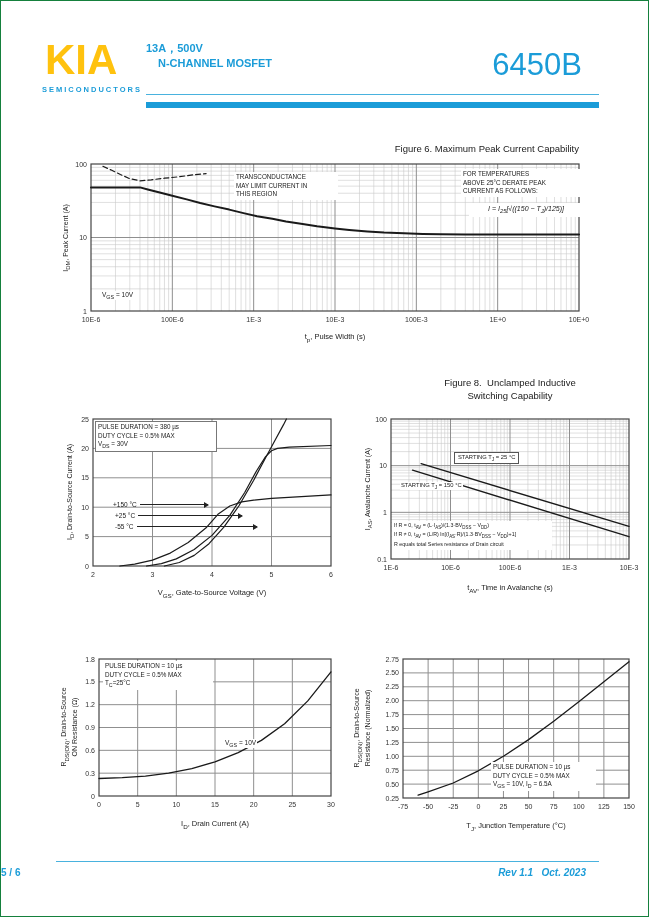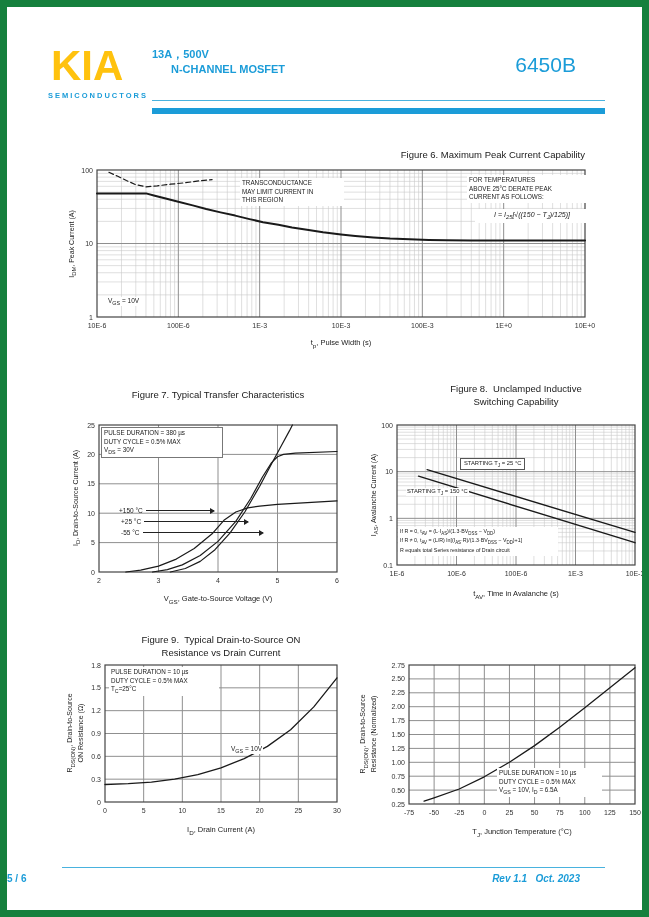--- a/index.html
+++ b/index.html
@@ -1,29 +1,29 @@
 <!DOCTYPE html>
 <html><head>
 <meta charset="utf-8">
 <style>
   html,body{margin:0;padding:0;background:#f2f2f2;}
   *{box-sizing:border-box;}
   #page{
     position:relative;width:649px;height:917px;background:#ffffff;
     font-family:"Liberation Sans", sans-serif;color:#222;overflow:hidden;
-    border:7px solid #15803d;margin:0 auto;
+    border:1px solid #15803d;margin:0 auto;
   }
   
   .logo{position:absolute;left:44px;top:38px;font-size:42px;font-weight:700;
         color:#ffc20e;letter-spacing:0px;line-height:1;}
   .logo-sub{position:absolute;left:41px;top:84px;font-size:7.5px;font-weight:700;
         color:#1b9cd8;letter-spacing:2px;}
   .prod1{position:absolute;left:145px;top:40px;font-size:11px;font-weight:700;color:#1b9cd8;}
-  .prod2{position:absolute;left:145px;top:56px;font-size:11px;font-weight:700;color:#1b9cd8;padding-left:19px;}
-  .partno{position:absolute;right:66px;top:46px;font-size:21px;color:#1b9cd8;}
+  .prod2{position:absolute;left:138px;top:56px;font-size:11px;font-weight:700;color:#1b9cd8;padding-left:19px;}
+  .partno{position:absolute;right:66px;top:46px;font-size:31px;color:#1b9cd8;}
   .hline-thin{position:absolute;left:145px;top:93px;width:453px;height:1px;background:#49b2de;}
   .hline-thick{position:absolute;left:145px;top:101px;width:453px;height:6px;background:#1b9cd8;}
   
   .fline{position:absolute;left:55px;top:860px;width:543px;height:1px;background:#49b2de;}
   .fpage{position:absolute;left:0;top:866px;width:649px;text-align:left;
          font-size:10px;font-weight:700;color:#1b9cd8;}
   .frev{position:absolute;right:62px;top:866px;font-size:10px;font-weight:700;color:#1b9cd8;font-style:italic;}
   
   .fig{position:absolute;}
   .fig svg{position:absolute;left:0;top:0;font-family:inherit;}
@@ -169,21 +169,20 @@
         <text x="33" y="192.5" text-anchor="end" font-size="7" fill="#333">0</text>
         <text x="33" y="163.1" text-anchor="end" font-size="7" fill="#333">5</text>
         <text x="33" y="133.7" text-anchor="end" font-size="7" fill="#333">10</text>
         <text x="33" y="104.3" text-anchor="end" font-size="7" fill="#333">15</text>
         <text x="33" y="74.89999999999999" text-anchor="end" font-size="7" fill="#333">20</text>
         <text x="33" y="45.5" text-anchor="end" font-size="7" fill="#333">25</text>
         <polyline points="63.8,190.0 78.7,188.2 96.5,184.1 114.3,177.1 132.2,166.5 150.1,151.8 161.9,138.3 173.8,130.0 185.8,125.9 197.7,124.1 215.5,122.4 245.3,120.6 275.0,118.9" fill="none" stroke="#1a1a1a" stroke-width="1.2" stroke-linejoin="round" stroke-linecap="round"></polyline>
         <polyline points="90.5,190.0 105.4,187.6 120.3,182.9 138.2,173.5 156.0,159.4 173.8,139.4 188.7,116.5 200.6,94.7 209.6,80.6 215.5,74.8 221.4,72.4 233.3,71.2 275.0,69.5" fill="none" stroke="#1a1a1a" stroke-width="1.2" stroke-linejoin="round" stroke-linecap="round"></polyline>
         <polyline points="108.4,190.0 123.3,186.5 138.2,179.4 153.0,167.7 167.9,151.2 182.8,130.0 197.7,104.2 209.6,81.8 218.5,65.3 227.4,48.9 230.4,43.0" fill="none" stroke="#1a1a1a" stroke-width="1.2" stroke-linejoin="round" stroke-linecap="round"></polyline>
       </svg>
-    <div class="fig-title" style="left:37px;top:7px;width:238px;">Figure 7. Typical Transfer Characteristics</div>
     <div class="ylab" style="left:15px;top:116px;">I<sub>D</sub>, Drain-to-Source Current (A)</div>
     <div class="xlab" style="left:37px;top:212px;width:238px;">V<sub>GS</sub>, Gate-to-Source Voltage (V)</div>
     <div class="note boxed" style="left:39px;top:45px;width:122px;">PULSE DURATION = 380 µs<br>DUTY CYCLE = 0.5% MAX<br>V<sub>DS</sub> = 30V</div>
     <div class="temp" style="left:57px;top:125px;">
         <span>+150 °C</span>
         <span class="arr a"></span>
       </div>
     <div class="temp" style="left:59px;top:136px;">
         <span>+25 °C</span>
         <span class="arr b"></span>
@@ -300,21 +299,20 @@
         <text x="275" y="181" text-anchor="middle" font-size="7" fill="#333">30</text>
         <text x="39" y="172.5" text-anchor="end" font-size="7" fill="#333">0</text>
         <text x="39" y="149.66666666666666" text-anchor="end" font-size="7" fill="#333">0.3</text>
         <text x="39" y="126.83333333333334" text-anchor="end" font-size="7" fill="#333">0.6</text>
         <text x="39" y="104" text-anchor="end" font-size="7" fill="#333">0.9</text>
         <text x="39" y="81.16666666666667" text-anchor="end" font-size="7" fill="#333">1.2</text>
         <text x="39" y="58.33333333333334" text-anchor="end" font-size="7" fill="#333">1.5</text>
         <text x="39" y="35.5" text-anchor="end" font-size="7" fill="#333">1.8</text>
         <polyline points="43.0,152.5 66.2,151.7 89.4,150.2 112.6,147.2 135.8,142.6 159.0,135.8 182.2,126.6 205.4,114.4 228.6,97.7 251.8,74.9 275.0,45.9" fill="none" stroke="#1a1a1a" stroke-width="1.3" stroke-linejoin="round" stroke-linecap="round"></polyline>
       </svg>
-    <div class="fig-title" style="left:43px;top:2px;width:232px;">Figure 9.&nbsp;&nbsp;Typical Drain-to-Source ON<br>Resistance vs Drain Current</div>
     <div class="ylab two" style="left:14px;top:101px;">R<sub>DS(ON)</sub>, Drain-to-Source<br>ON Resistance (Ω)</div>
     <div class="xlab" style="left:43px;top:193px;width:232px;">I<sub>D</sub>, Drain Current (A)</div>
     <div class="note" style="left:47px;top:35px;width:110px;">PULSE DURATION = 10 µs<br>DUTY CYCLE = 0.5% MAX<br>T<sub>C</sub>=25°C</div>
     <div class="clabel" style="left:168px;top:113px;">V<sub>GS</sub> = 10V</div>
   </div>
 
   <div class="fig" style="left:350px;top:625px;width:295px;height:230px;">
     <svg width="295" height="230">
         <line x1="77.11111111111111" y1="33" x2="77.11111111111111" y2="172" stroke="#8f8f8f" stroke-width="1"></line>
         <line x1="102.22222222222223" y1="33" x2="102.22222222222223" y2="172" stroke="#8f8f8f" stroke-width="1"></line>

